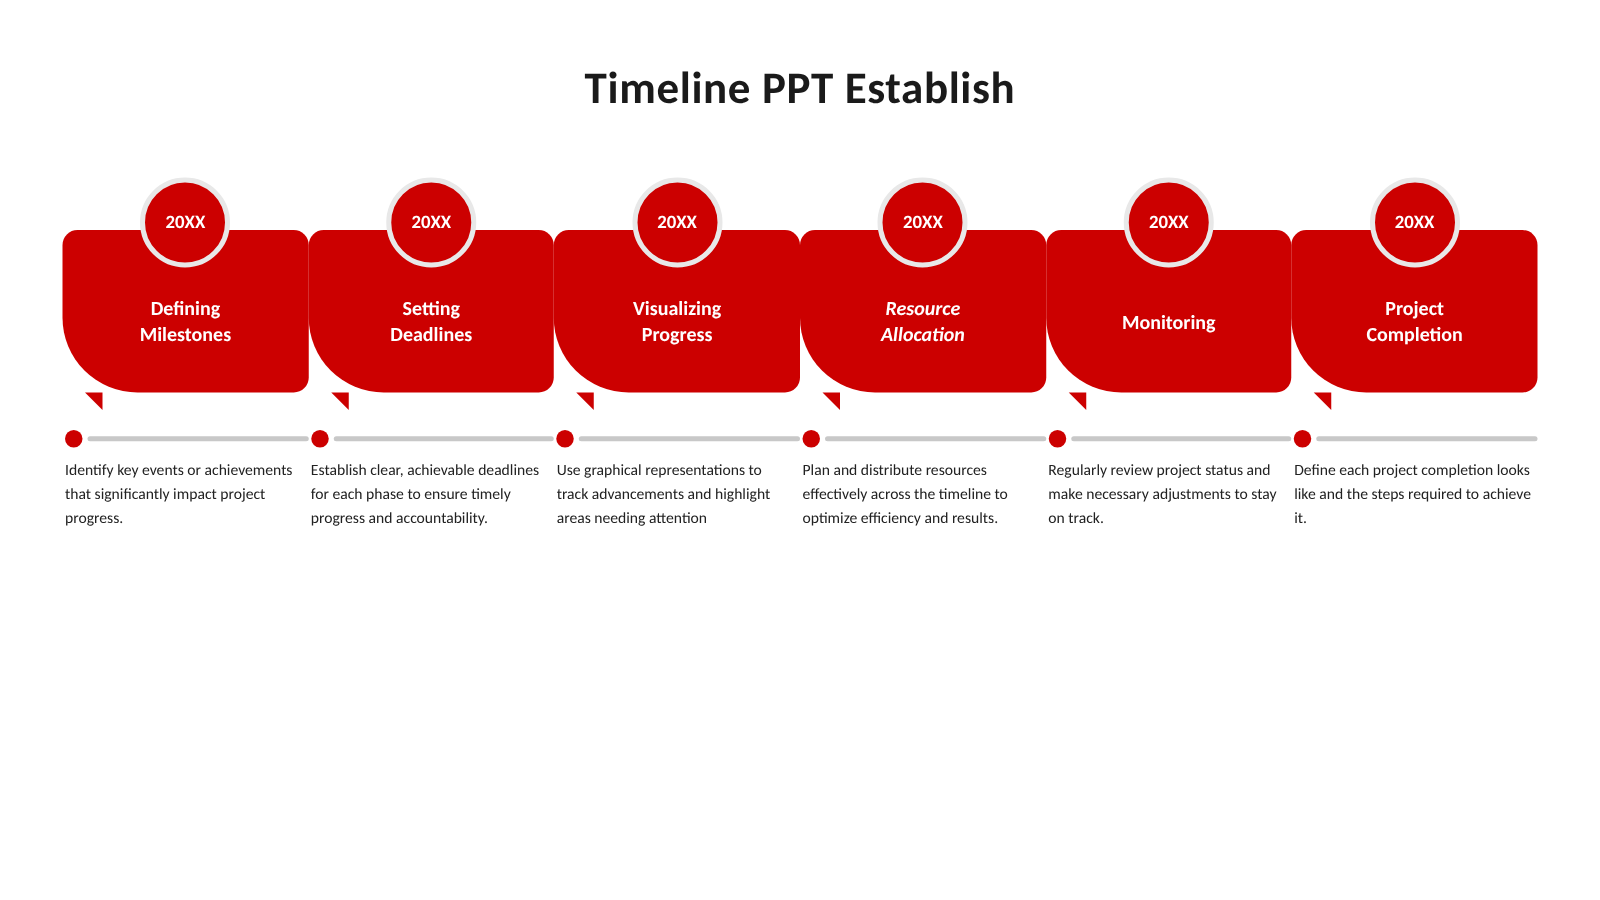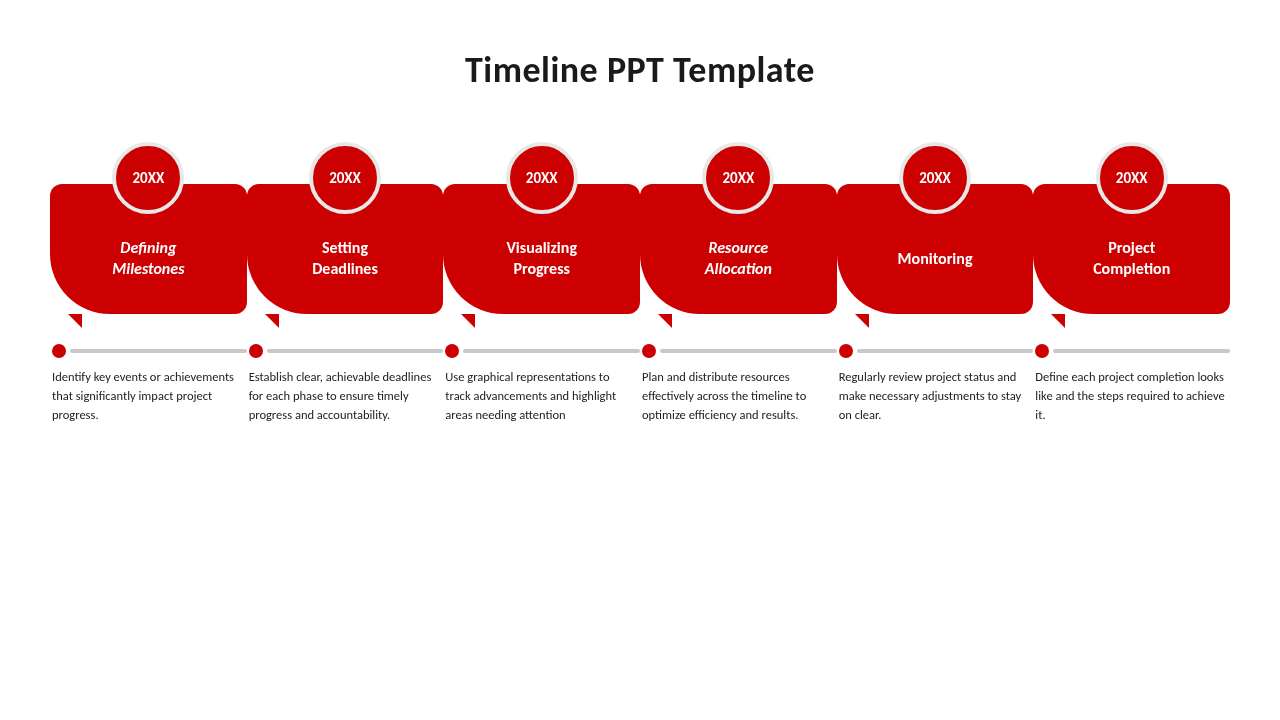--- a/index.html
+++ b/index.html
@@ -117,28 +117,28 @@
       font-size: 12.5px;
       color: #222222;
       line-height: 1.5;
       padding-left: 2px;
       padding-right: 4px;
     }
   </style>
 </head>
 <body>
 
-<h1 class="page-title">Timeline PPT Template</h1>
+<h1 class="page-title">Timeline PPT Establish</h1>
 
 <div class="timeline-container">
 <div class="timeline-item">
       <div class="card-wrapper">
         <div class="year-badge">20XX</div>
         <div class="red-card">
-          <div class="card-title" style="white-space: pre-line; font-style: italic;">Defining
+          <div class="card-title" style="white-space: pre-line;">Defining
 Milestones</div>
         </div>
       </div>
       <div class="dot-line-row">
         <div class="dot"></div>
         <div class="line"></div>
       </div>
       <div class="description-text">Identify key events or achievements that significantly impact project progress.</div>
     </div>
     <div class="timeline-item">
@@ -187,21 +187,21 @@
       <div class="card-wrapper">
         <div class="year-badge">20XX</div>
         <div class="red-card">
           <div class="card-title" style="white-space: pre-line;">Monitoring</div>
         </div>
       </div>
       <div class="dot-line-row">
         <div class="dot"></div>
         <div class="line"></div>
       </div>
-      <div class="description-text">Regularly review project status and make necessary adjustments to stay on clear.</div>
+      <div class="description-text">Regularly review project status and make necessary adjustments to stay on track.</div>
     </div>
     <div class="timeline-item">
       <div class="card-wrapper">
         <div class="year-badge">20XX</div>
         <div class="red-card">
           <div class="card-title" style="white-space: pre-line;">Project
 Completion</div>
         </div>
       </div>
       <div class="dot-line-row">

